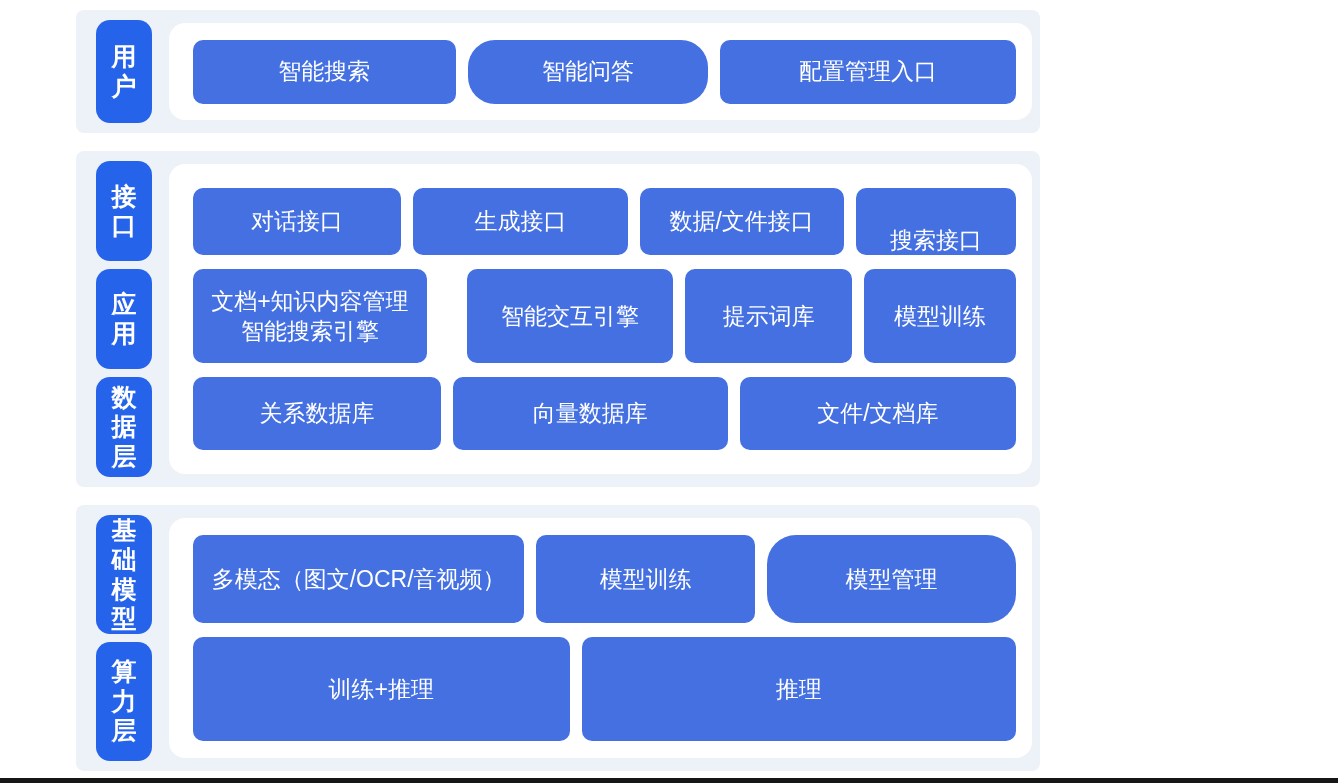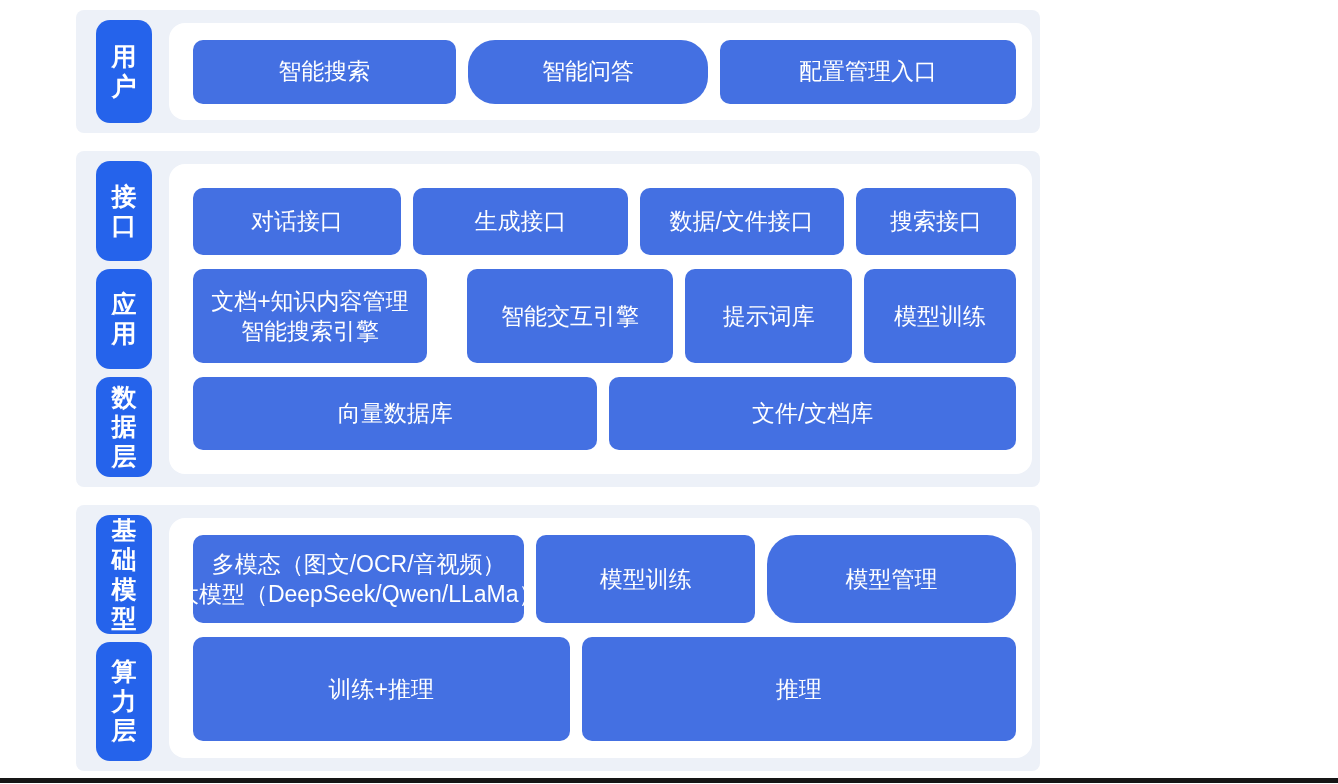--- a/index.html
+++ b/index.html
@@ -130,40 +130,43 @@
         <div class="row" style="height: 67px;">
           <div class="box" style="flex: 204 1 0px;">
             <div class="line">对话接口</div>
           </div>
           <div class="box" style="flex: 210 1 0px;">
             <div class="line">生成接口</div>
           </div>
           <div class="box" style="flex: 200 1 0px;">
             <div class="line">数据/文件接口</div>
           </div>
-          <div class="box" style="flex: 157 1 0px;">
+          <div class="box" style="flex: 157 1 0px; justify-content: flex-end;">
             <div class="line">搜索接口</div>
           </div>
         </div>
         <div class="row" style="height: 94px;">
           <div class="box" style="flex: 300 1 0px;">
             <div class="line">文档+知识内容管理</div>
             <div class="line">智能搜索引擎</div>
           </div>
           <div class="box" style="flex: 265 1 0px; margin-left: 28px;">
             <div class="line">智能交互引擎</div>
           </div>
           <div class="box" style="flex: 214 1 0px;">
             <div class="line">提示词库</div>
           </div>
           <div class="box" style="flex: 195 1 0px;">
             <div class="line">模型训练</div>
           </div>
         </div>
         <div class="row" style="height: 73px;">
+          <div class="box" style="flex: 307 1 0px;">
+            <div class="line">关系数据库</div>
+          </div>
           <div class="box" style="flex: 340 1 0px;">
             <div class="line">向量数据库</div>
           </div>
           <div class="box" style="flex: 342 1 0px;">
             <div class="line">文件/文档库</div>
           </div>
         </div>
       </div>
     </div>
     <div class="panel panel-2">
@@ -172,21 +175,20 @@
           <span class="vtext">基础模型</span>
         </div>
         <div class="layer-label">
           <span class="vtext">算力层</span>
         </div>
       </div>
       <div class="container">
         <div class="row" style="height: 88px;">
           <div class="box" style="flex: 394 1 0px;">
             <div class="line">多模态（图文/OCR/音视频）</div>
-            <div class="line">大模型（DeepSeek/Qwen/LLaMa）</div>
           </div>
           <div class="box" style="flex: 260 1 0px;">
             <div class="line">模型训练</div>
           </div>
           <div class="box" style="flex: 296 1 0px; border-radius: 29px;">
             <div class="line">模型管理</div>
           </div>
         </div>
         <div class="row" style="height: 104px;">
           <div class="box" style="flex: 462 1 0px;">

